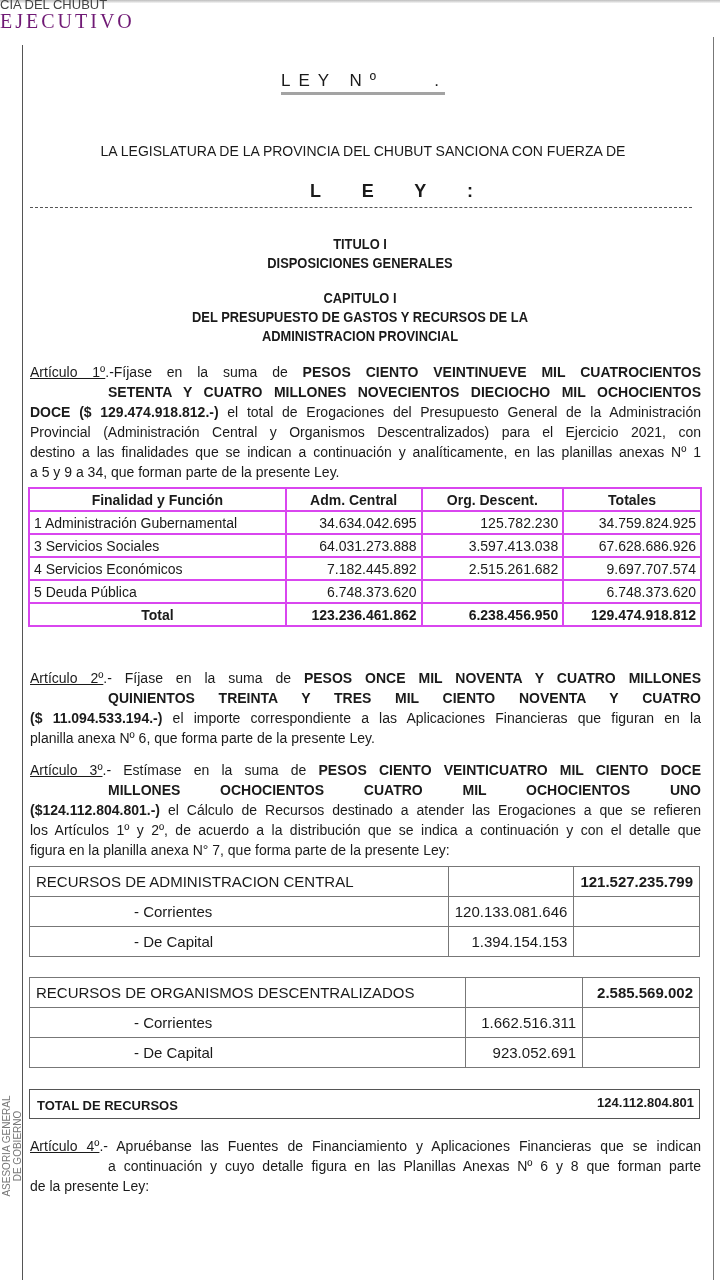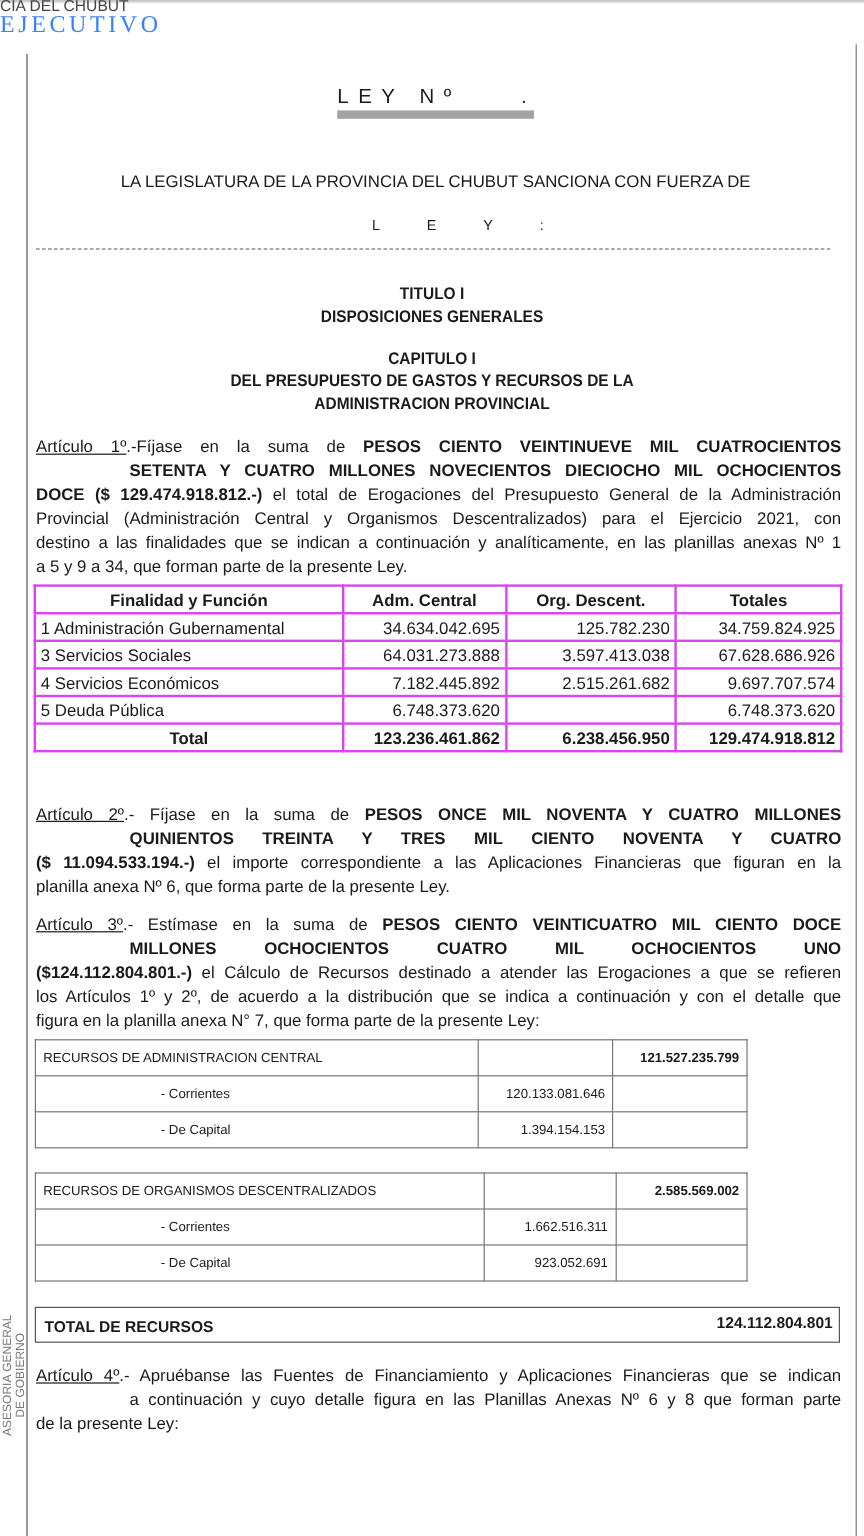--- a/index.html
+++ b/index.html
@@ -1,32 +1,32 @@
 <!DOCTYPE html>
 <html><head>
   <meta charset="utf-8">
   <style>
     * { box-sizing: border-box; margin: 0; padding: 0; }
     html, body { width: 720px; height: 1280px; background: #ffffff; overflow: hidden; }
     body { position: relative; font-family: "Liberation Sans", sans-serif; color: #1a1a1a; }
 
     .top-shadow { position: absolute; left: 0; top: 0; width: 720px; height: 3px; background: linear-gradient(#bdbdbd, #f5f5f5); }
     .letterhead-prov { position: absolute; left: 0; top: -3px; font-size: 13px; color: #444; letter-spacing: 0; }
-    .letterhead-exec { position: absolute; left: 0; top: 10px; font-family: "Liberation Serif", serif; font-size: 20px; letter-spacing: 3px; color: #3b82f6; }
+    .letterhead-exec { position: absolute; left: 0; top: 10px; font-family: "Liberation Serif", serif; font-size: 20px; letter-spacing: 3px; color: #701a75; }
 
     .margin-left { position: absolute; left: 22px; top: 45px; width: 1px; height: 1240px; background: #555; }
     .margin-right { position: absolute; left: 713px; top: 37px; width: 1px; height: 1245px; background: #777; }
 
     .side-stamp { position: absolute; left: -48px; top: 1135px; width: 120px; transform: rotate(-90deg); text-align: center; font-size: 10px; line-height: 11px; color: #777; }
 
-    .law-title { position: absolute; left: 281px; top: 70px; width: 164px; font-size: 17px; letter-spacing: 8px; border-bottom: 7px solid #a3a3a3; padding-bottom: 0px; line-height: 22px; }
+    .law-title { position: absolute; left: 281px; top: 70px; width: 164px; font-size: 17px; letter-spacing: 8px; border-bottom: 3px solid #a3a3a3; padding-bottom: 0px; line-height: 22px; }
     .law-title .dot { position: absolute; right: 6px; top: 0; letter-spacing: 0; }
 
     .enact { position: absolute; left: 0; width: 720px; top: 143px; text-align: center; font-size: 14px; padding-left: 6px; }
-    .ley-colon { position: absolute; left: 310px; top: 181px; font-size: 12px; letter-spacing: 18px; }
+    .ley-colon { position: absolute; left: 310px; top: 181px; font-size: 18px; letter-spacing: 18px; font-weight: bold; }
     .dash-line { position: absolute; left: 30px; top: 207px; width: 662px; border-top: 1px dashed #555; }
 
     .heading { position: absolute; left: 0; width: 720px; text-align: center; font-weight: bold; font-size: 14px; line-height: 19px; font-family: "Liberation Sans", sans-serif; transform: scaleX(0.92); }
     .h-titulo { top: 235px; }
     .h-capitulo { top: 289px; }
 
     .para { position: absolute; left: 30px; width: 671px; font-size: 14px; line-height: 20px; text-align: justify; }
     .para .u { text-decoration: underline; }
     .para b { font-weight: bold; }
     .line { display: block; white-space: nowrap; text-align-last: justify; text-align: justify; }
@@ -35,21 +35,21 @@
 
     
     .t1 { position: absolute; left: 28px; top: 487px; width: 674px; border-collapse: collapse; font-size: 14px; border: 1.5px solid #444; }
     .t1 td, .t1 th { border: 2px solid #d946ef; height: 23px; padding: 0 4px; line-height: 20px; }
     .t1 th { font-weight: bold; text-align: center; }
     .t1 td.num { text-align: right; }
     .t1 tr.total td { font-weight: bold; border-top: 1.5px solid #333; }
     .t1 tr.total td.lbl { text-align: center; }
 
     
-    .rt { position: absolute; left: 29px; width: 594px; border-collapse: collapse; font-size: 11px; border: 1.5px solid #555; }
+    .rt { position: absolute; left: 29px; width: 671px; border-collapse: collapse; font-size: 15px; border: 1.5px solid #555; }
     .rt td { border: 1px solid #777; height: 30px; padding: 0 6px; }
     .rt td.num { text-align: right; }
     .rt td.bold { font-weight: bold; }
     .rt td.sub { padding-left: 104px; }
     .rt1 { top: 866px; }
     .rt2 { top: 977px; }
 
     .total-box { position: absolute; left: 29px; top: 1089px; width: 671px; height: 30px; border: 1.5px solid #555; font-size: 13px; font-weight: bold; }
     .total-box .lbl { position: absolute; left: 7px; top: 8px; }
     .total-box .val { position: absolute; right: 5px; top: 5px; }

